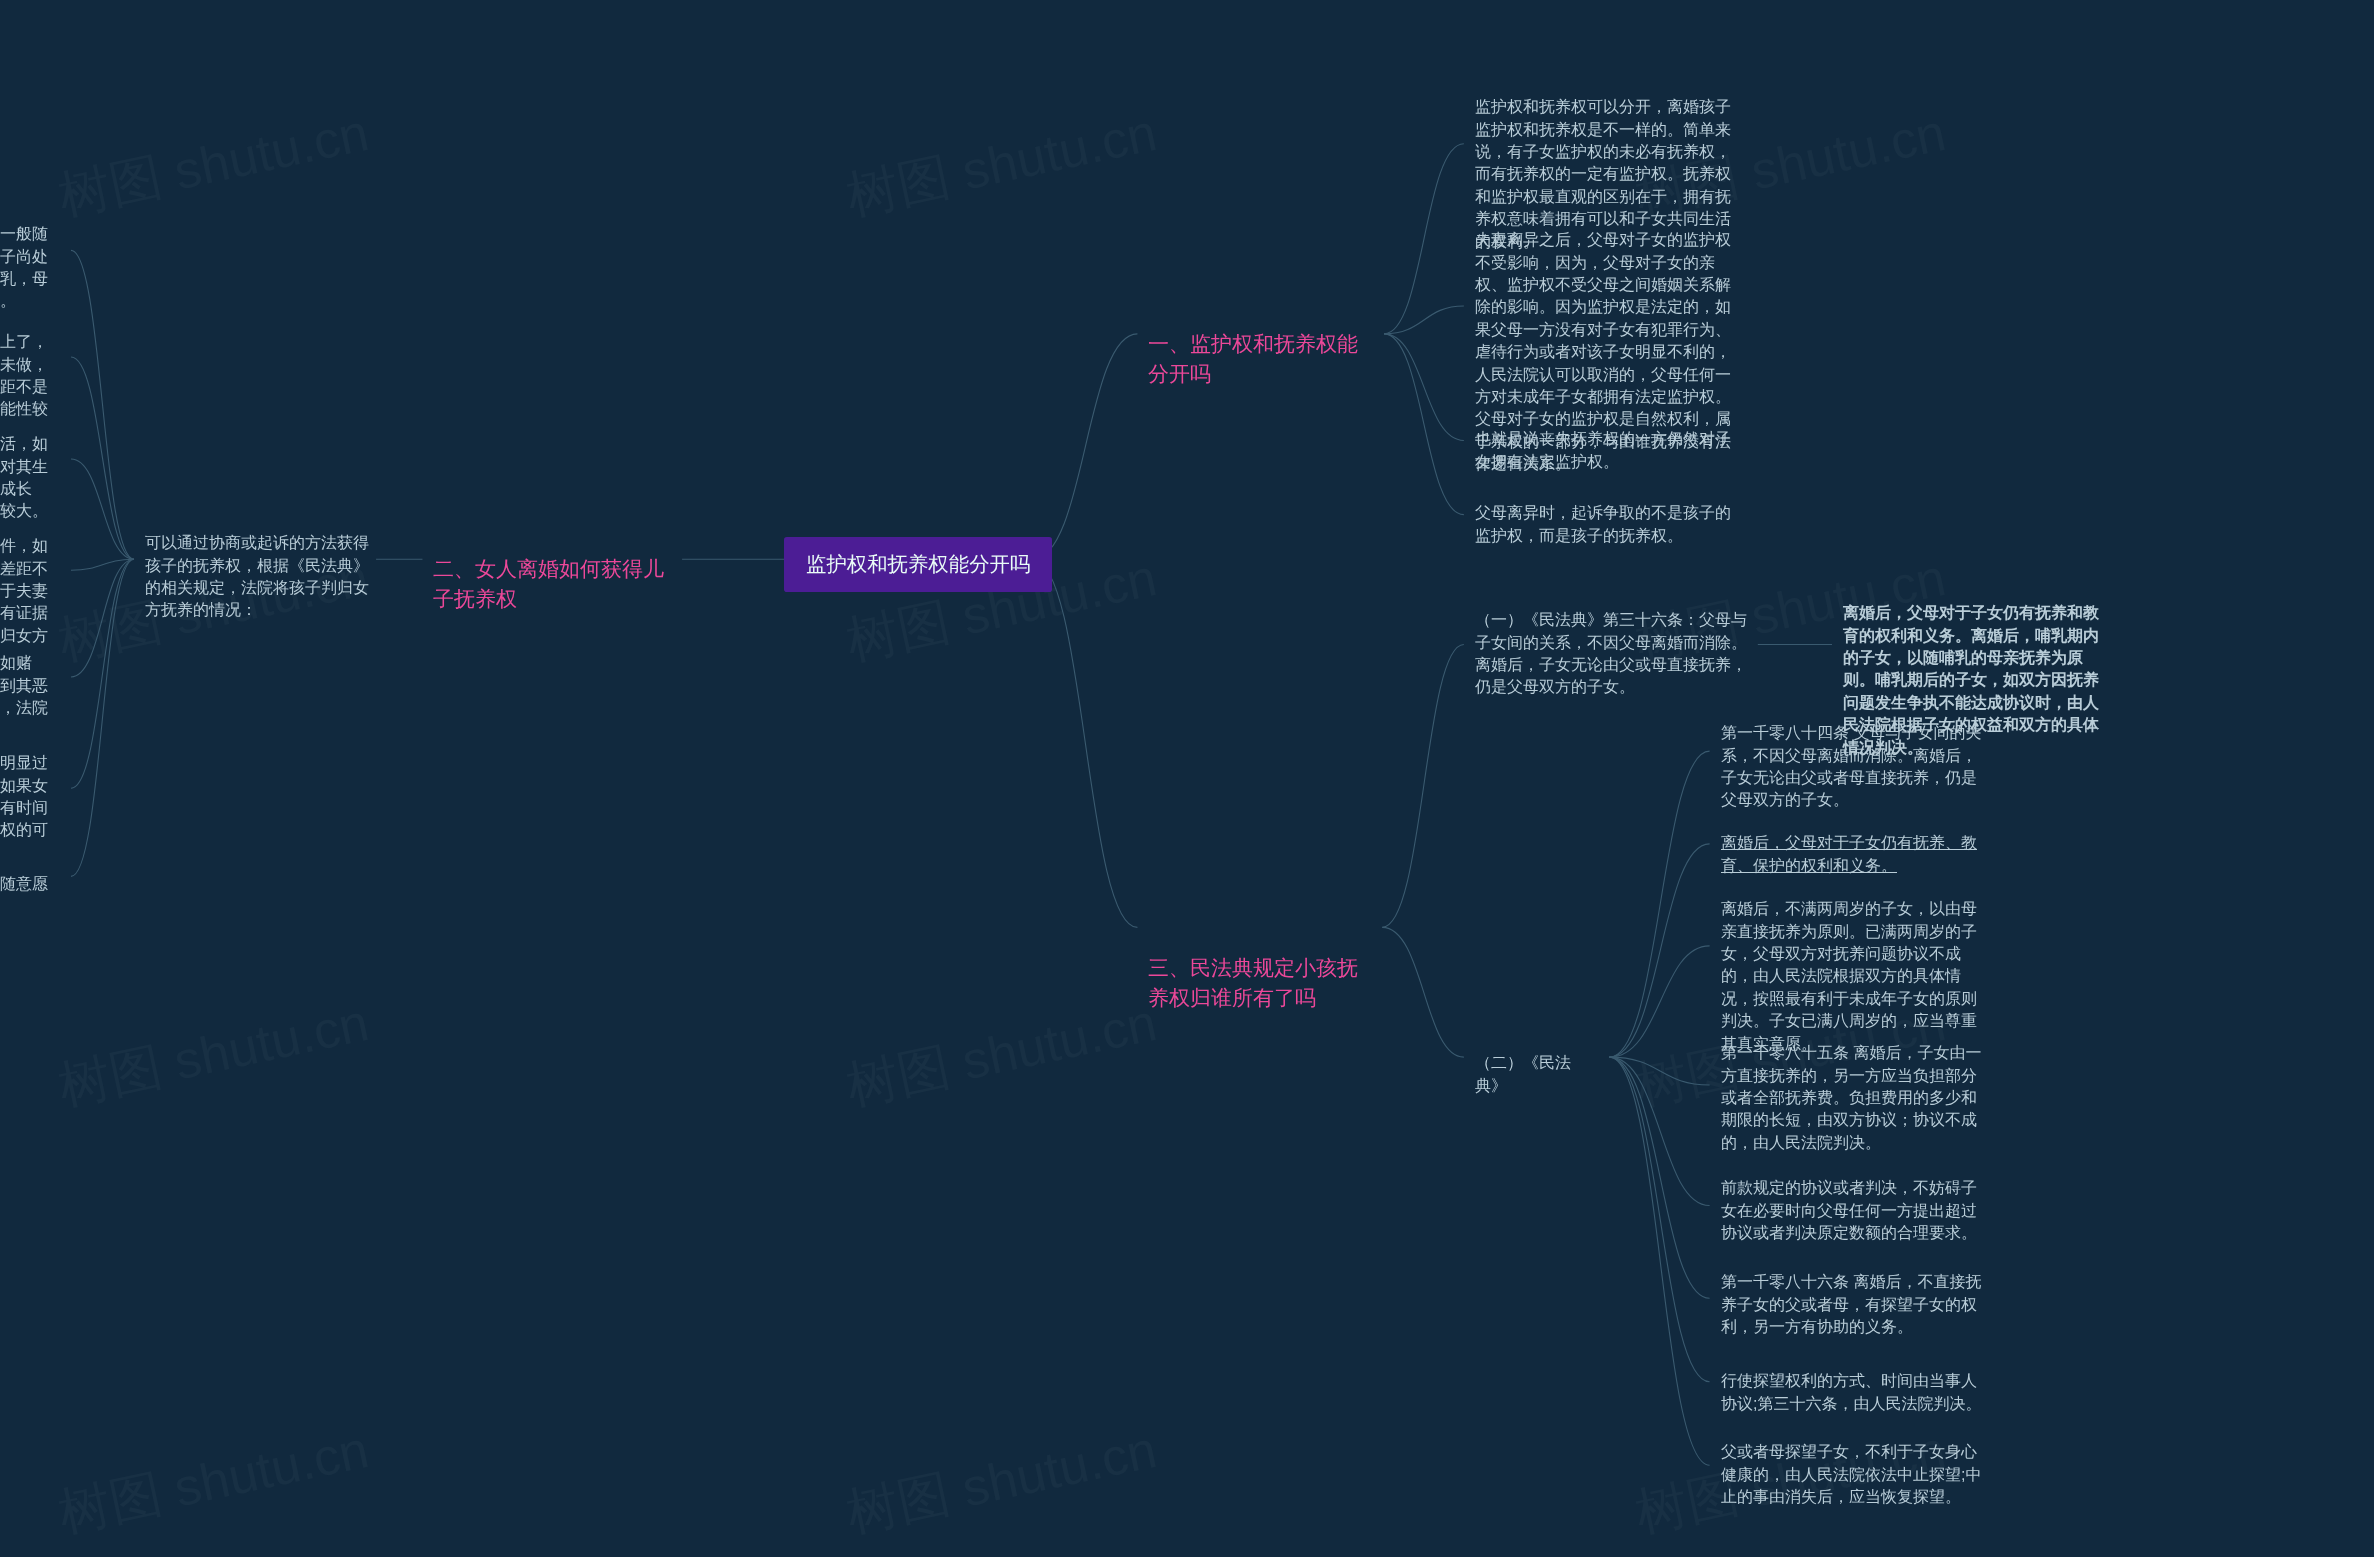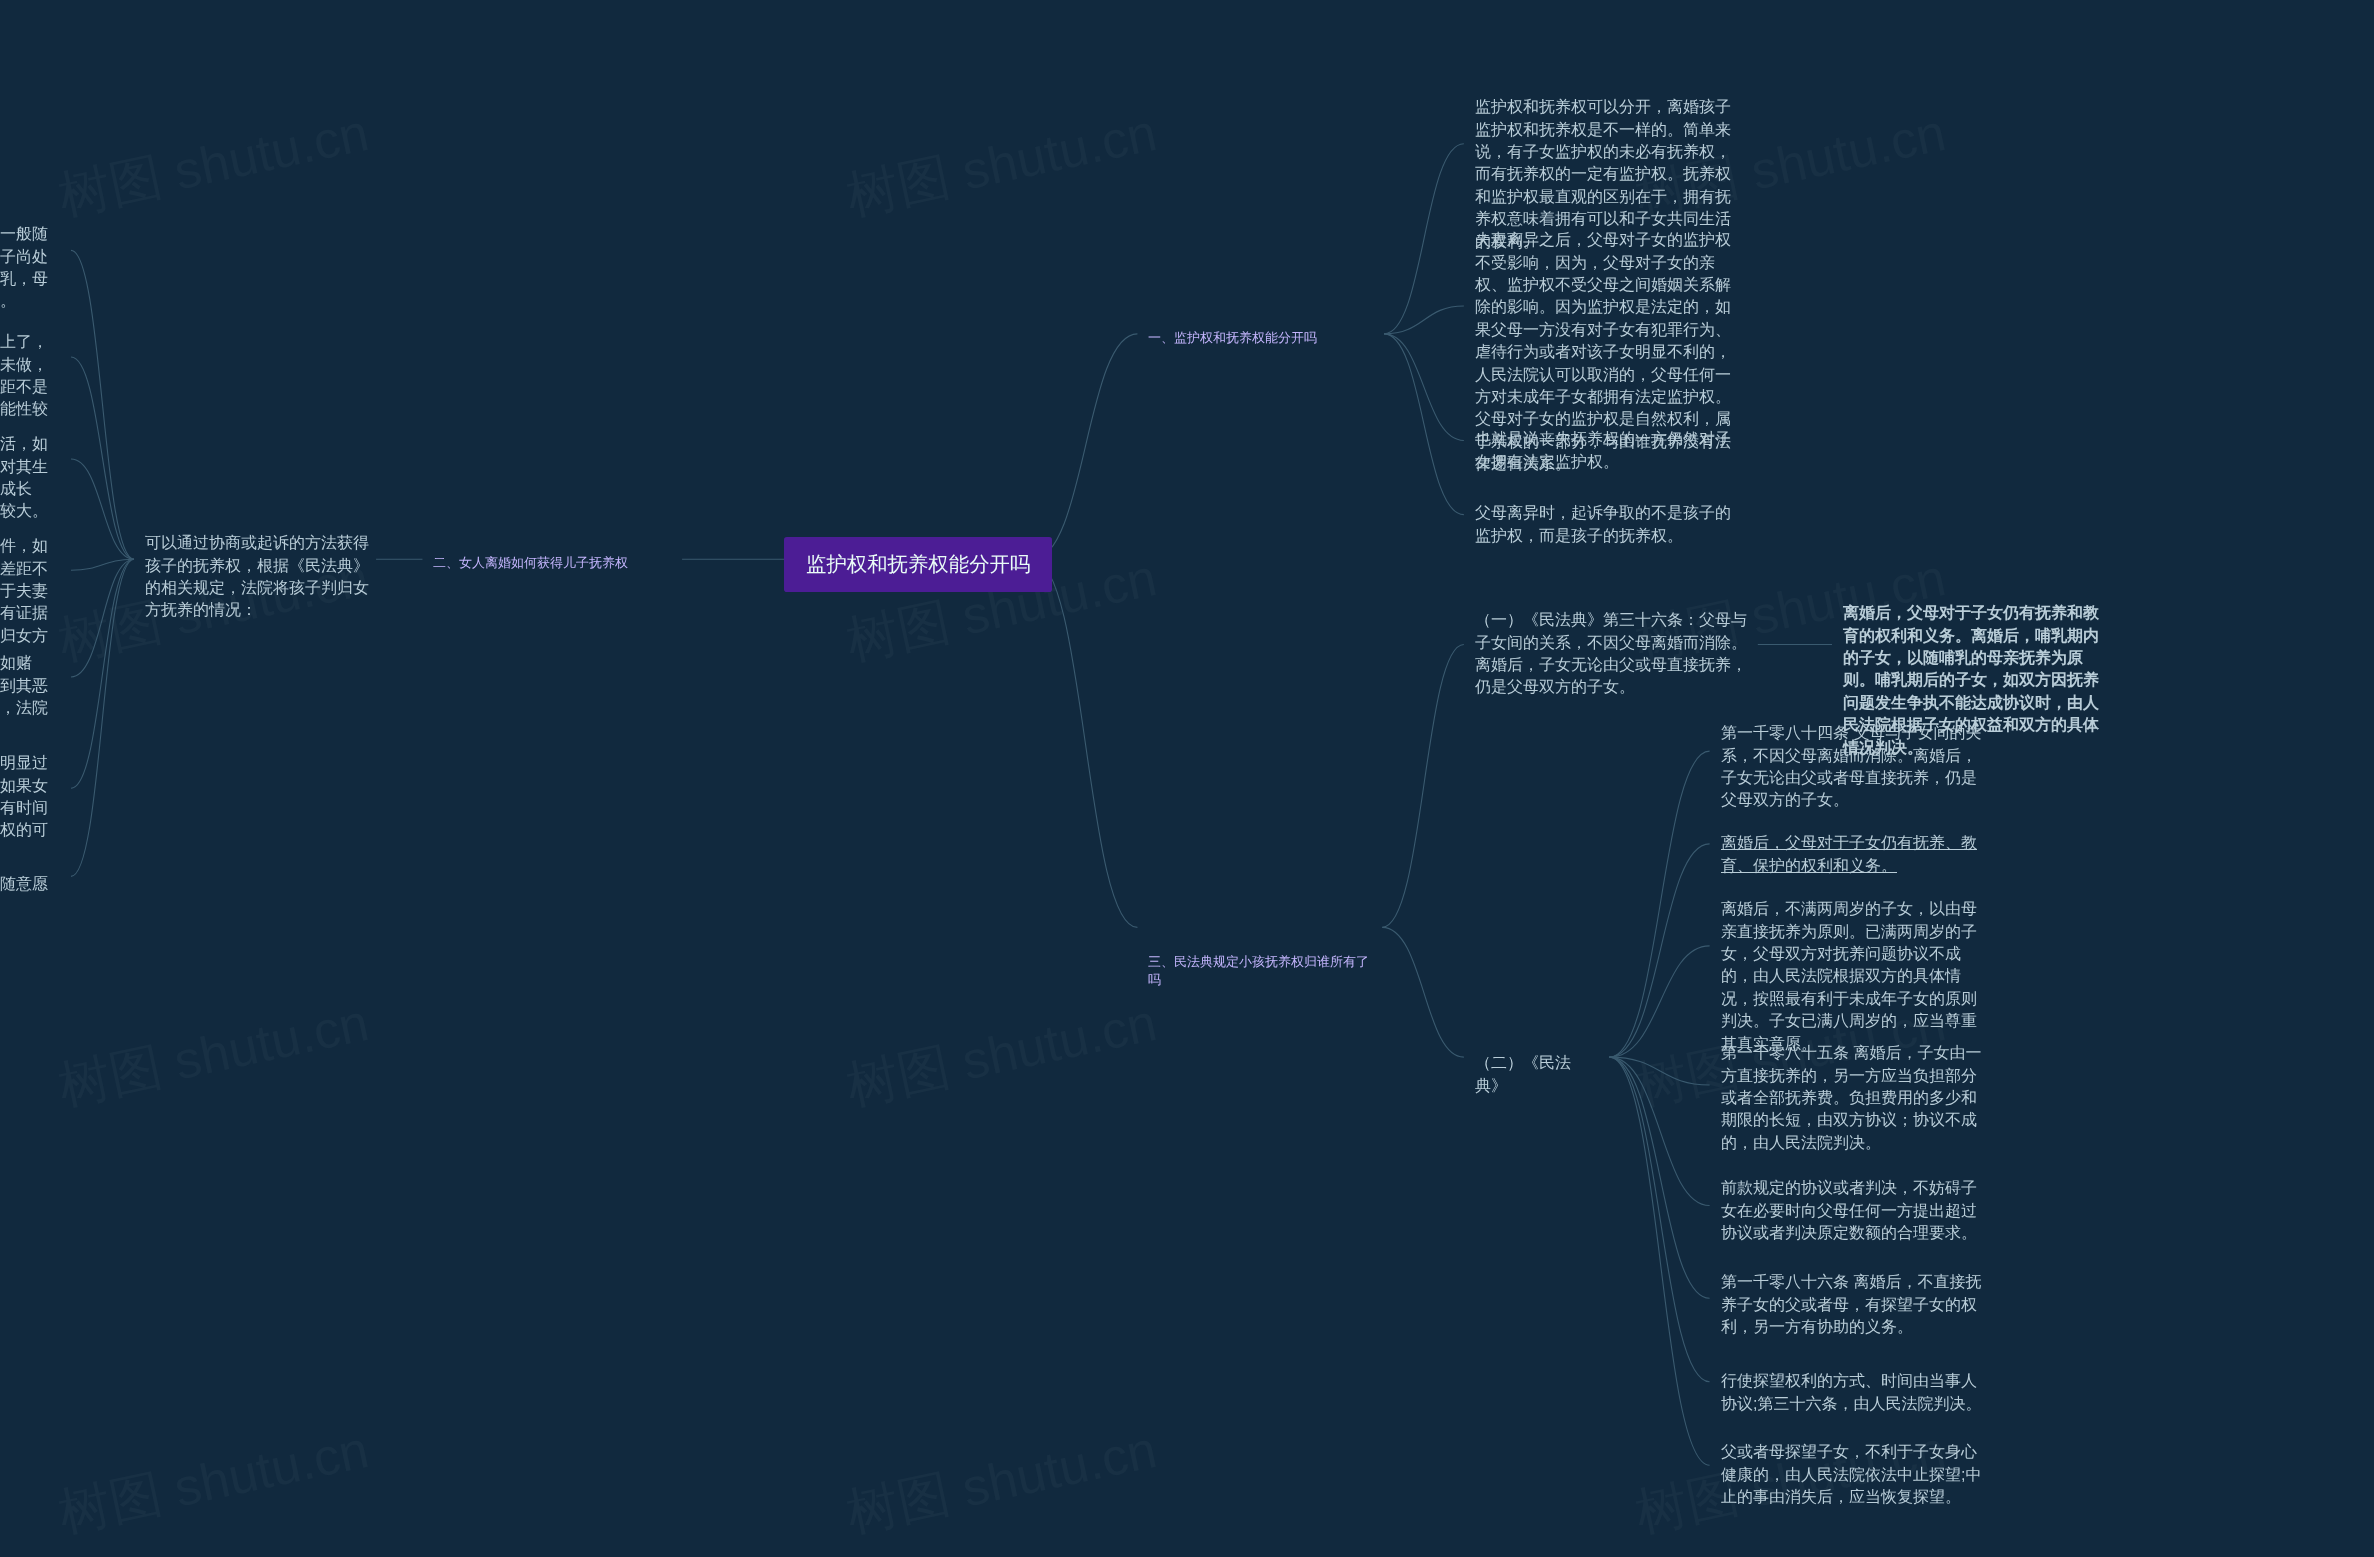--- a/index.html
+++ b/index.html
@@ -51,22 +51,22 @@
     background: #4c1d95;
     color: #eafdf8;
     font-size: 20.4px;
     padding: 13px 22px;
     border-radius: 2.8px;
     width: auto;
     white-space: nowrap;
   }
 
   .branch {
-    font-size: 13px;
-    color: #c4b5fd;
+    font-size: 21px;
+    color: #ec4899;
     width: 278px;
   }
 
   .narrow {
     width: 260px;
   }
   .wide {
     width: 288px;
   }
   .wider {

